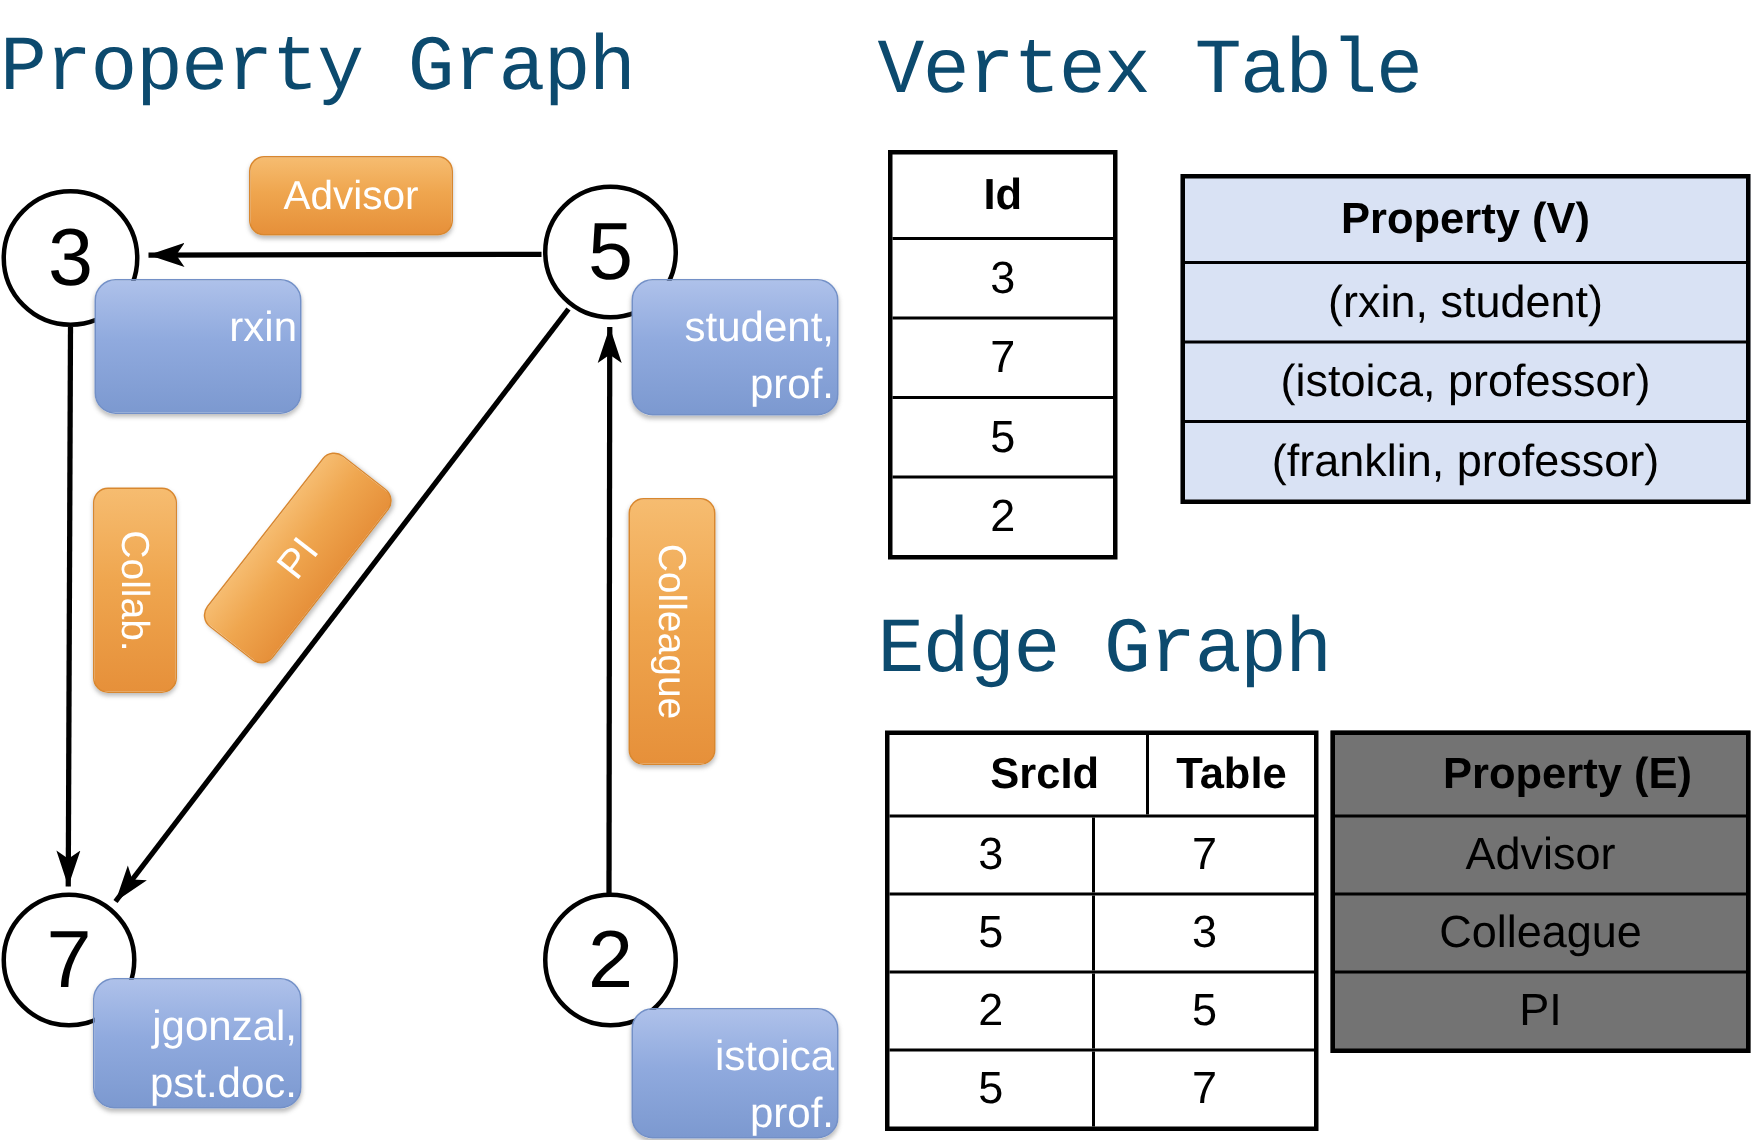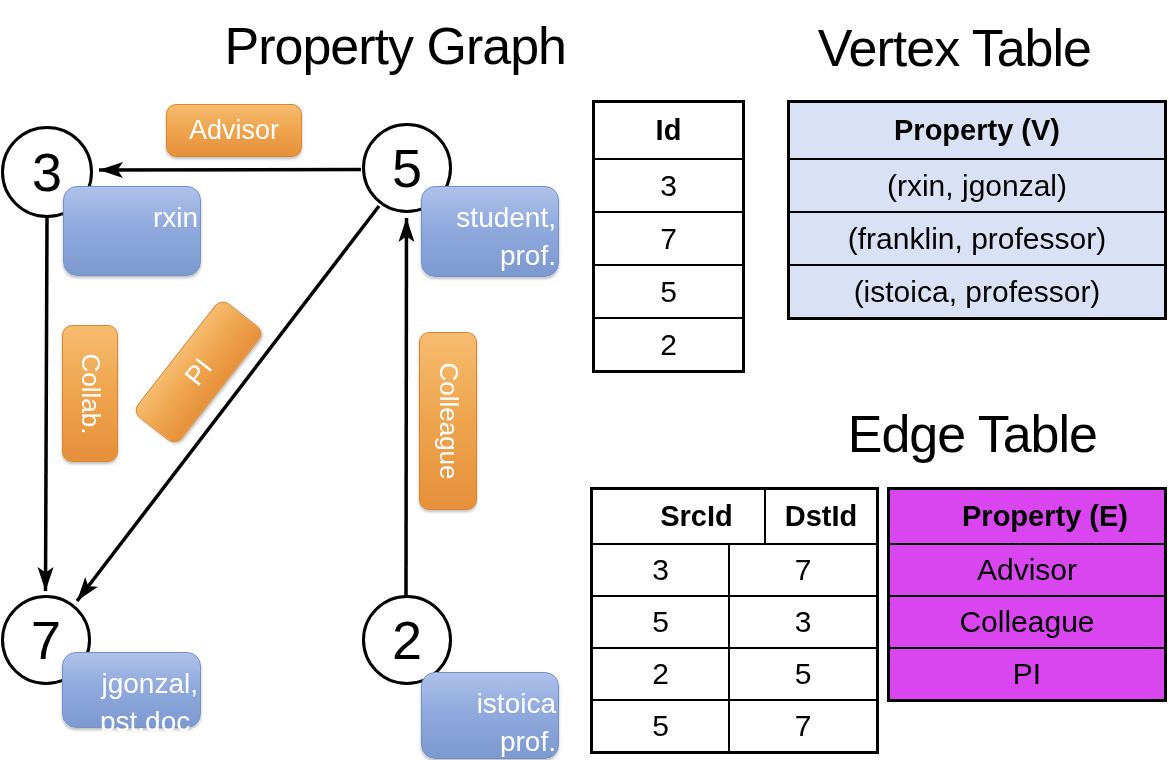--- a/index.html
+++ b/index.html
@@ -1,22 +1,22 @@
 <!DOCTYPE html>
 <html><head>
 <meta charset="utf-8">
 <style>
   html,body{margin:0;padding:0;background:#ffffff;}
   .canvas{
     position:relative;width:1170px;height:760px;overflow:hidden;
     background:#ffffff;font-family:"Liberation Sans",sans-serif;color:#000;
   }
   .title{
-    position:absolute;text-align:right;font-size:52px;letter-spacing:-1px;
-    color:#000000;white-space:nowrap;
+    position:absolute;text-align:left;font-size:52px;letter-spacing:-1px;
+    color:#0c4a6e;white-space:nowrap;font-family:Liberation Mono, monospace;
   }
   
   .gsvg{position:absolute;left:0;top:0;z-index:1;}
   .vnode{
     position:absolute;box-sizing:border-box;background:#fff;border:3.5px solid #000;
     border-radius:50%;display:flex;align-items:center;justify-content:center;
     font-size:54px;z-index:2;
   }
   .badge{position:absolute;box-sizing:border-box;z-index:3;color:#fff;}
   .badge-orange{
@@ -39,22 +39,22 @@
   .tbl{position:absolute;box-sizing:border-box;border:3px solid #000;background:#fff;}
   .tbl .trow{
     box-sizing:border-box;height:53px;border-top:2px solid #000;
     display:grid;align-items:center;text-align:center;font-size:30px;
   }
   .tbl .trow:first-child{border-top:none;height:55px;}
   .tbl .hdr{font-weight:bold;font-size:29px;}
   .cols2{grid-template-columns:135px 1fr;}
   .cols2 > div:last-child{box-sizing:border-box;border-left:2px solid #000;height:100%;
     display:flex;align-items:center;justify-content:center;}
-  .bg-blue{background:#d9e2f4;}
-  .bg-peach{background:#d946ef;}
+  .bg-blue{background:#d9e2f4;margin-top:16px;}
+  .bg-peach{background:#737373;}
   .et .trow{height:52px;}
   .et .trow:first-child{height:53px;padding-left:36px;}
 </style>
 </head>
 <body>
 
 <div class="canvas">
 
   <div class="title" style="left:0;top:16px;width:566px;">Property Graph</div>
 
@@ -96,21 +96,21 @@
     <span class="vtext">Colleague</span>
   </div>
 
   <div class="badge badge-blue" style="left:63px;top:186px;width:138px;height:90px;">
     <div>rxin</div>
   </div>
   <div class="badge badge-blue" style="left:421px;top:186px;width:138px;height:91px;">
     <div>student,</div>
     <div>prof.</div>
   </div>
-  <div class="badge badge-blue" style="left:62px;top:652px;width:139px;height:76px;">
+  <div class="badge badge-blue" style="left:62px;top:652px;width:139px;height:87px;">
     <div>jgonzal,</div>
     <div>pst.doc.</div>
   </div>
   <div class="badge badge-blue" style="left:421px;top:652px;width:138px;height:87px;margin-top:20px;">
     <div>istoica</div>
     <div>prof.</div>
   </div>
 
   <div class="title" style="left:585px;top:18px;width:506px;">Vertex Table</div>
 
@@ -130,36 +130,36 @@
     <div class="trow">
       <div>2</div>
     </div>
   </div>
 
   <div class="tbl bg-blue" style="left:787px;top:100px;width:380px;">
     <div class="trow hdr">
       <div>Property (V)</div>
     </div>
     <div class="trow">
-      <div>(rxin, jgonzal)</div>
+      <div>(rxin, student)</div>
+    </div>
+    <div class="trow">
+      <div>(istoica, professor)</div>
     </div>
     <div class="trow">
       <div>(franklin, professor)</div>
     </div>
-    <div class="trow">
-      <div>(istoica, professor)</div>
-    </div>
   </div>
 
-  <div class="title" style="left:585px;top:404px;width:512px;">Edge Table</div>
+  <div class="title" style="left:585px;top:404px;width:512px;">Edge Graph</div>
 
   <div class="tbl et" style="left:590px;top:487px;width:289px;">
     <div class="trow hdr cols2">
       <div>SrcId</div>
-      <div>DstId</div>
+      <div>Table</div>
     </div>
     <div class="trow cols2">
       <div>3</div>
       <div>7</div>
     </div>
     <div class="trow cols2">
       <div>5</div>
       <div>3</div>
     </div>
     <div class="trow cols2">

